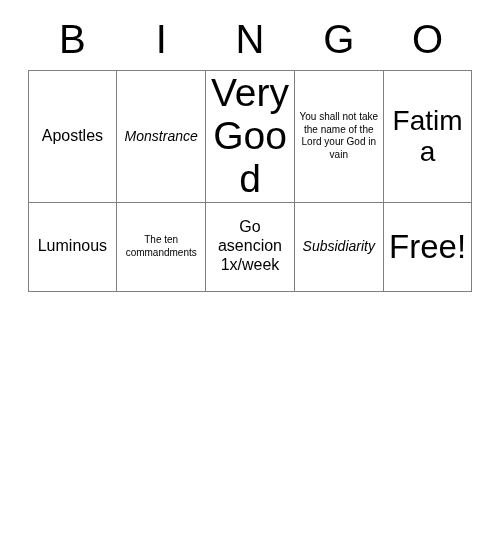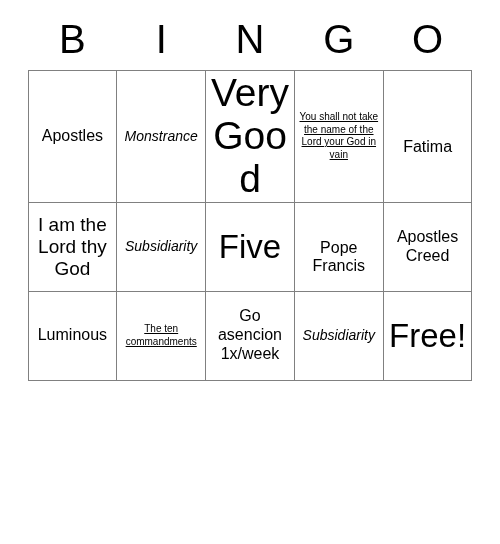--- a/index.html
+++ b/index.html
@@ -60,25 +60,25 @@
     background: #ffffff;
   }
   .cell-text {
     display: block;
     width: 100%;
     line-height: 1.12;
     word-wrap: break-word;
     overflow-wrap: break-word;
     color: #000000;
   }
-  .sz-xs { font-size: 10px; line-height: 1.25; text-decoration: underline; }
+  .sz-xs { font-size: 10px; line-height: 1.25; }
   .sz-sm { font-size: 14px; line-height: 1.2; font-style: italic; }
   .sz-md { font-size: 16px; line-height: 1.18; }
   .sz-lg { font-size: 19px; line-height: 1.15; }
-  .sz-xl { font-size: 16px; line-height: 1.12; margin-top: 21px; }
+  .sz-xl { font-size: 28px; line-height: 1.12; }
   .sz-xxl { font-size: 39px; line-height: 1.1; }
   .sz-huge { font-size: 33px; line-height: 1.08; }
 </style>
 </head>
 <body>
 
 <div id="bingo-card">
 
   <div id="header-row">
     <div class="header-letter">B</div>
@@ -102,37 +102,20 @@
           </td>
         <td class="cell">
             <span class="cell-text sz-xs">You shall not take the name of the Lord your God in vain</span>
           </td>
         <td class="cell">
             <span class="cell-text sz-xl">Fatima</span>
           </td>
       </tr>
       <tr>
         <td class="cell">
-            <span class="cell-text sz-lg">I am the Lord thy God</span>
-          </td>
-        <td class="cell">
-            <span class="cell-text sz-sm">Subsidiarity</span>
-          </td>
-        <td class="cell">
-            <span class="cell-text sz-huge">Five</span>
-          </td>
-        <td class="cell">
-            <span class="cell-text sz-xl">Pope Francis</span>
-          </td>
-        <td class="cell">
-            <span class="cell-text sz-md">Apostles Creed</span>
-          </td>
-      </tr>
-      <tr>
-        <td class="cell">
             <span class="cell-text sz-md">Luminous</span>
           </td>
         <td class="cell">
             <span class="cell-text sz-xs">The ten commandments</span>
           </td>
         <td class="cell">
             <span class="cell-text sz-md">Go asencion 1x/week</span>
           </td>
         <td class="cell">
             <span class="cell-text sz-sm">Subsidiarity</span>

